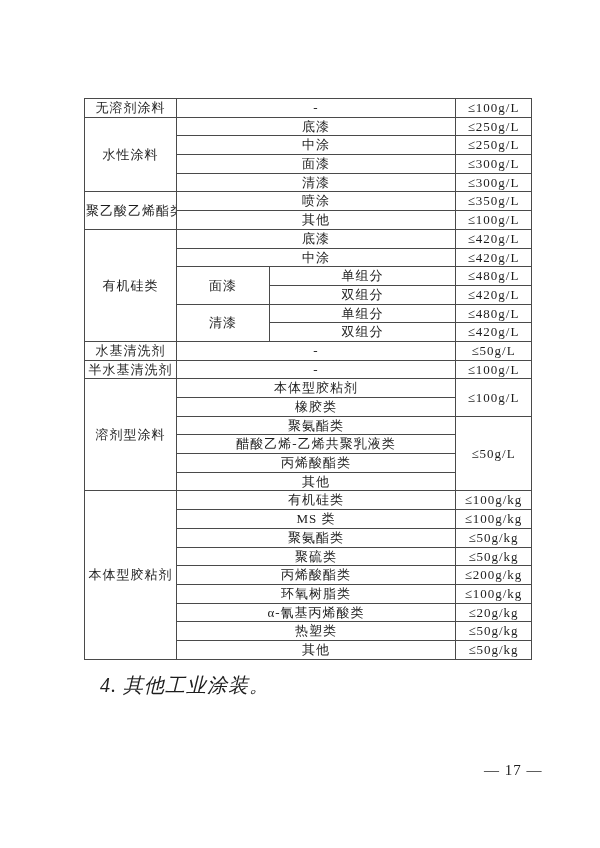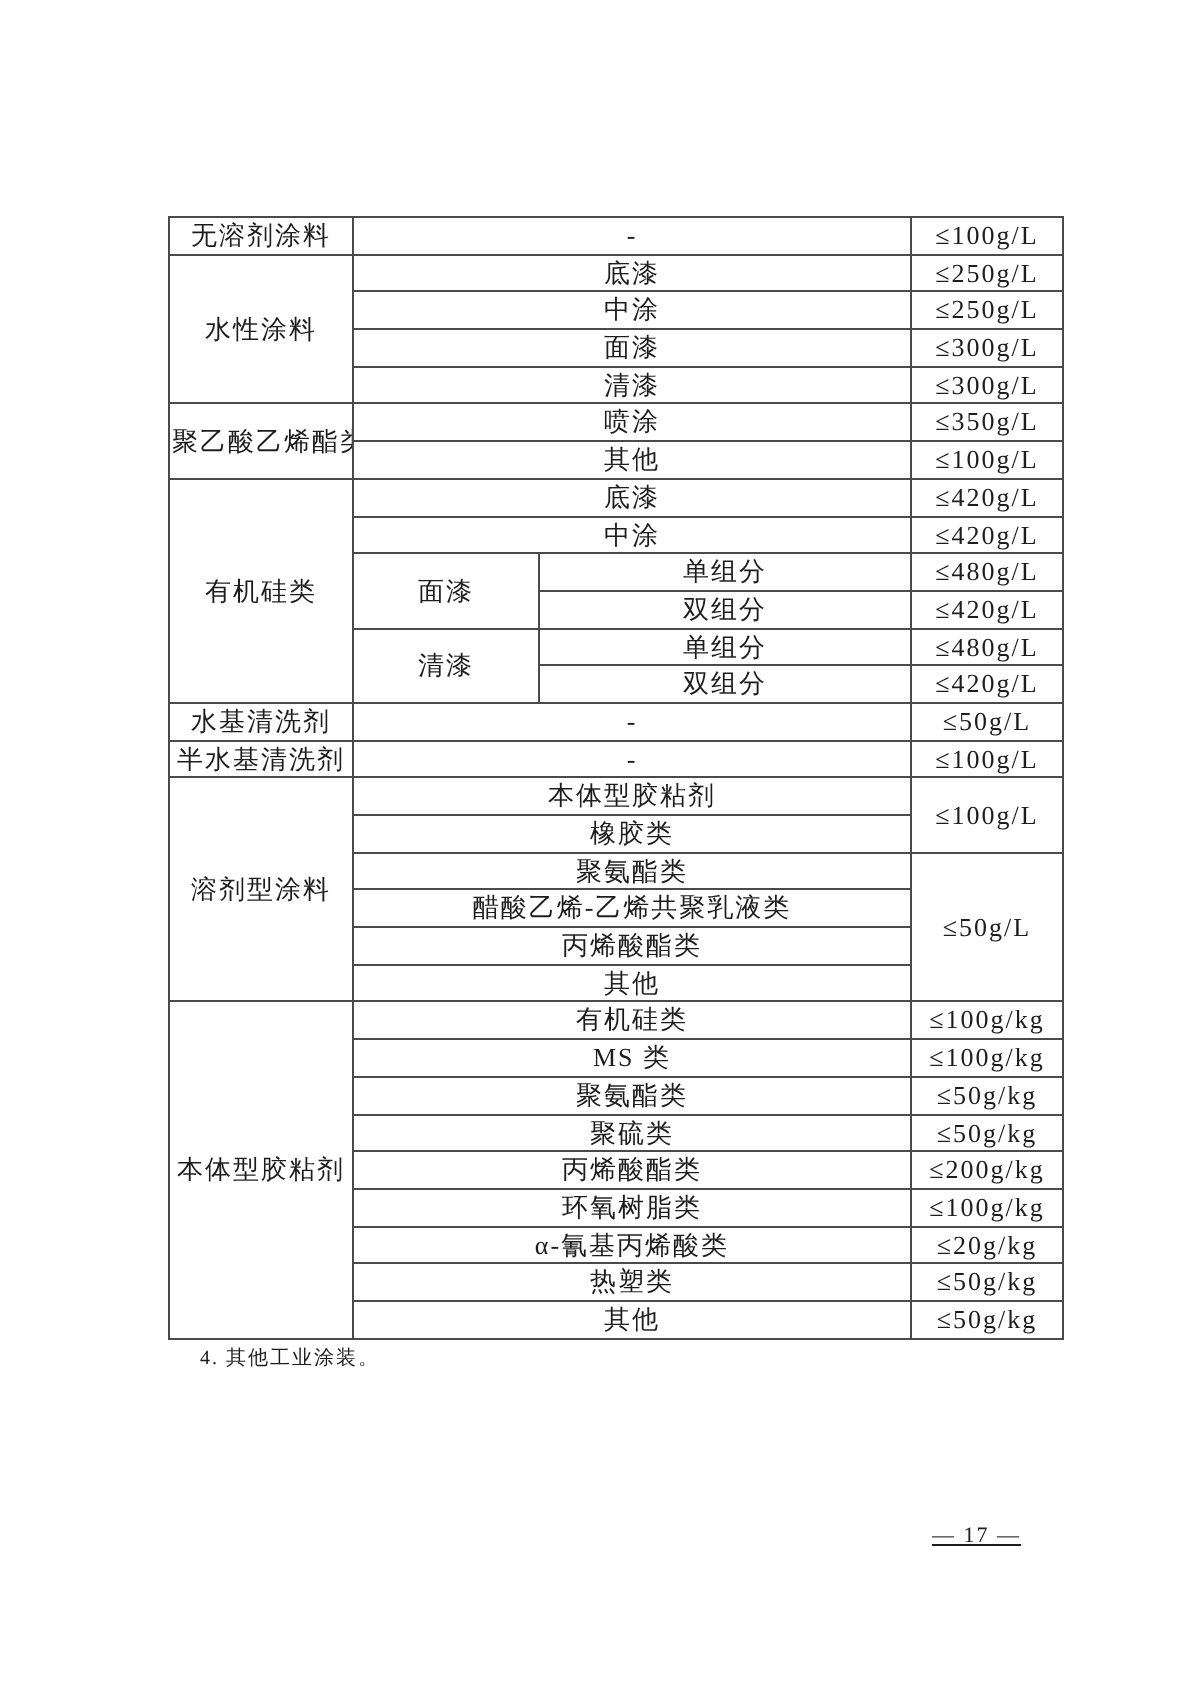--- a/index.html
+++ b/index.html
@@ -8,21 +8,21 @@
     background: #ffffff;
     font-family: "Liberation Serif", "DejaVu Serif", serif;
     color: #1d1d1d;
     position: relative;
     overflow: hidden;
   }
   .page { position: absolute; inset: 0; background: #fff; }
 
   table.voc {
     position: absolute;
-    left: 84px; top: 108px;
+    left: 84px; top: 98px;
     width: 447px;
     border-collapse: collapse;
     table-layout: fixed;
   }
   table.voc tr { height: 18.7px; }
   table.voc td {
     border: 1px solid #4a4a4a;
     text-align: center;
     vertical-align: middle;
     font-size: 13px;
@@ -30,38 +30,38 @@
     padding: 0 1px;
     letter-spacing: 1px;
     white-space: nowrap;
     overflow: hidden;
   }
   td.limit { letter-spacing: 0.2px; }
 
   .item-heading {
     position: absolute;
     left: 100px; top: 672px;
-    font-size: 10px;
+    font-size: 20px;
     letter-spacing: 1px;
     white-space: nowrap;
+    font-style: italic;
   }
   .body-paragraph {
     position: absolute;
     left: 92px; top: 699px;
     font-size: 15.5px;
     letter-spacing: 0.6px;
     white-space: nowrap;
   }
   .page-number {
     position: absolute;
-    left: 466px; top: 762px;
-    font-size: 11px;
+    left: 484px; top: 762px;
+    font-size: 15px;
     letter-spacing: 1px;
     white-space: nowrap;
-    text-decoration: underline;
   }
 </style>
 </head>
 <body>
 
 <div class="page">
 
   <table class="voc">
     <colgroup>
       <col style="width:92px">

